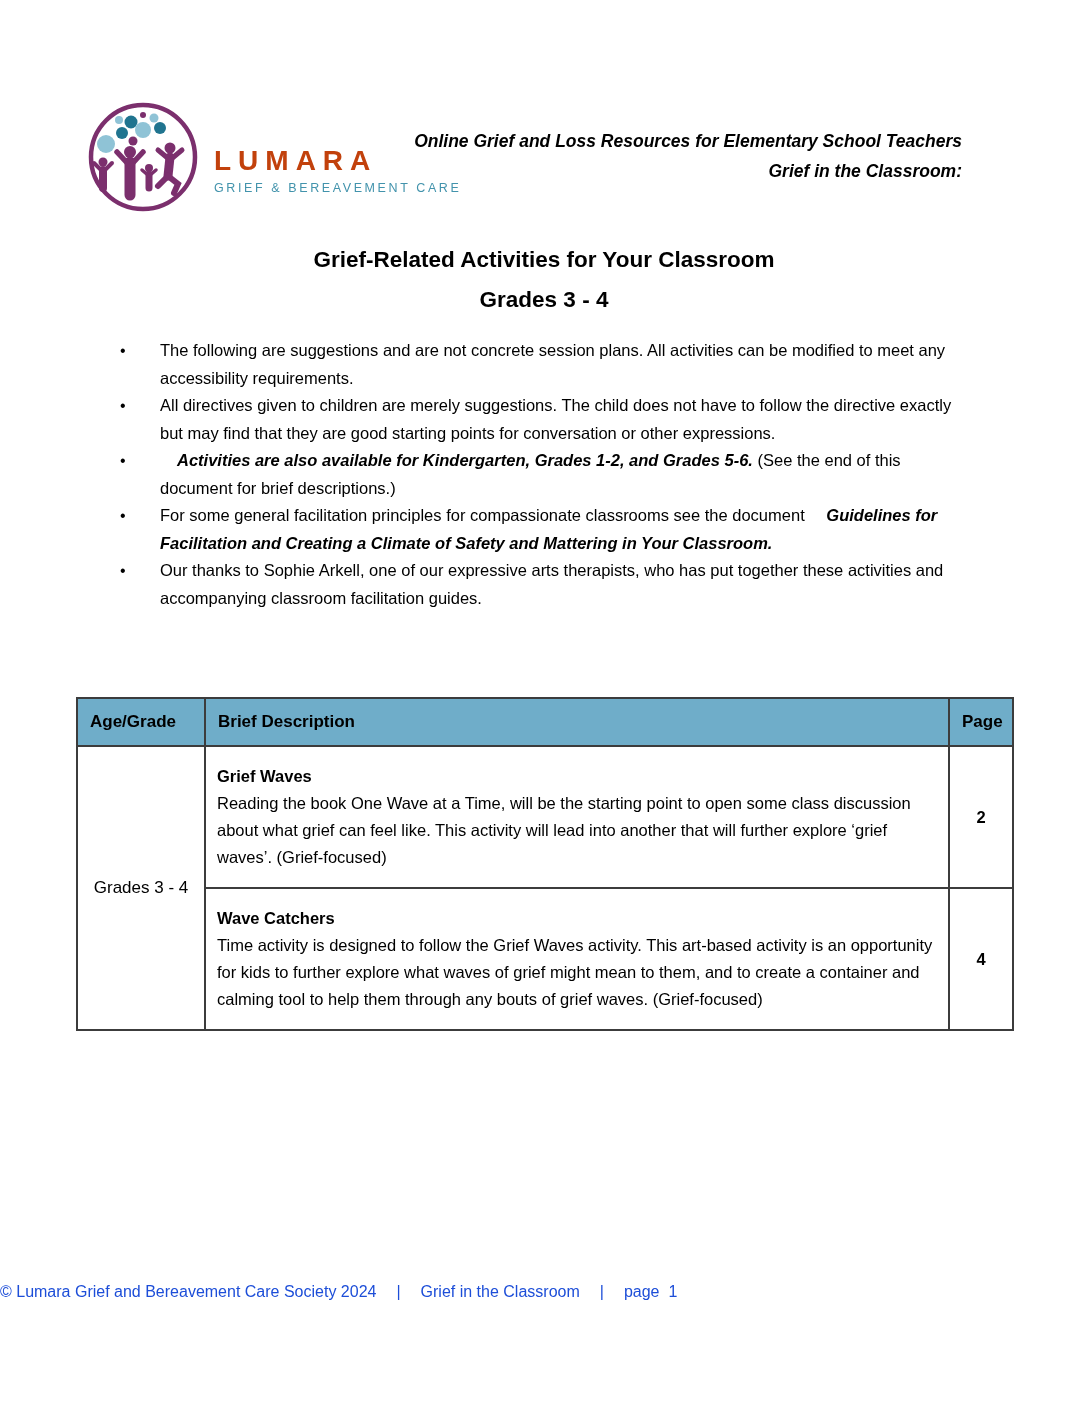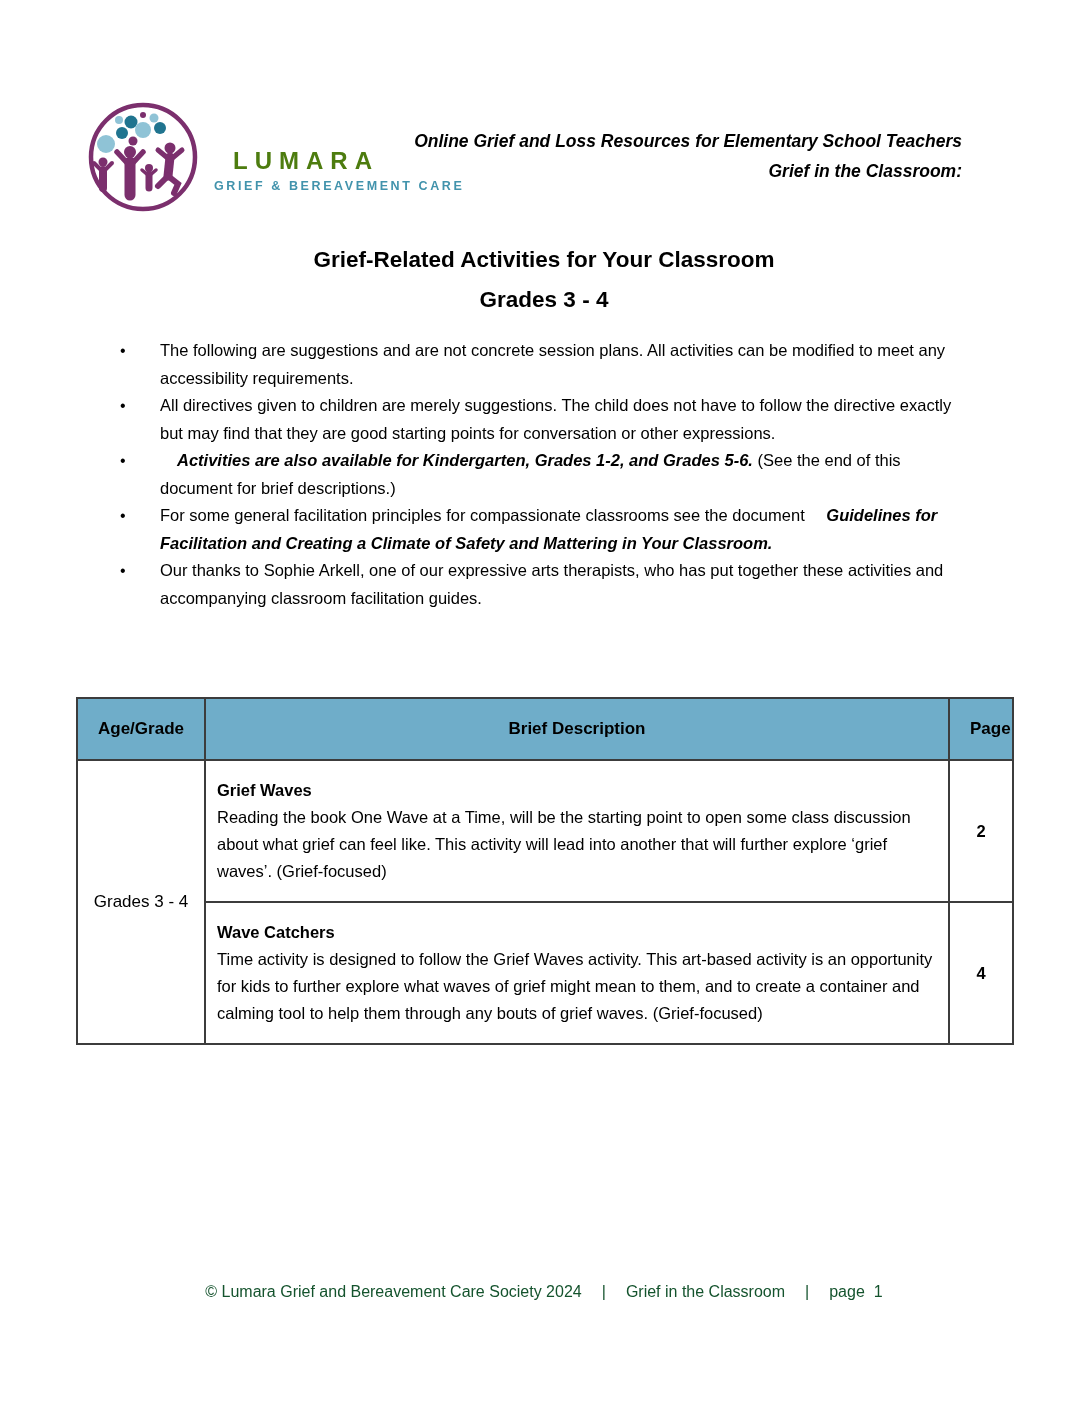--- a/index.html
+++ b/index.html
@@ -12,26 +12,26 @@
     position: relative;
     overflow: hidden;
   }
   .page { position: absolute; inset: 0; background: #ffffff; }
 
   
   .logo-block { position: absolute; top: 100px; left: 86px; display: flex; align-items: center; }
   .logo-mark { width: 114px; height: 114px; }
   .logo-text { margin-left: 14px; padding-top: 28px; }
   .logo-wordmark {
-    font-size: 24px; font-weight: bold; letter-spacing: 7px;
-    color: #4d7c0f; line-height: 1; margin-left: 19px;
+    font-size: 28px; font-weight: bold; letter-spacing: 7px;
+    color: #c2410c; line-height: 1;
   }
   .logo-tagline {
     font-size: 12.5px; letter-spacing: 2.6px; color: #4293AC;
-    margin-top: 6px; font-weight: 700;
+    margin-top: 6px; font-weight: 400;
   }
 
   
   .doc-header {
     position: absolute; top: 126px; right: 126px;
     text-align: right; font-weight: bold; font-style: italic;
     font-size: 17.5px; line-height: 30px; color: #000000;
   }
 
   
@@ -53,36 +53,36 @@
 
   
   .activities-table {
     position: absolute; top: 697px; left: 76px; width: 936px;
     border-collapse: collapse; font-size: 16.5px; color: #000000;
     table-layout: fixed;
   }
   .activities-table th, .activities-table td { border: 2px solid #3c3c3c; }
   .activities-table th {
     background: #6FADC9; font-weight: bold; font-size: 17px;
-    height: 48px; text-align: center; padding: 20px;
+    height: 48px; text-align: left; padding: 12px;
   }
   .col-age  { width: 128px; }
   .col-desc { width: 744px; }
   .col-page { width: 64px; }
   .cell-age   { text-align: center; vertical-align: middle; font-size: 17px; }
   .cell-desc  { vertical-align: middle; padding: 16px 14px 16px 11px; line-height: 27px; }
   .cell-page  { text-align: center; vertical-align: middle; font-weight: bold; }
   .row-grief-waves   { height: 142px; }
   .row-wave-catchers { height: 136px; }
   .activity-title { font-weight: bold; }
 
   
   .footer {
     position: absolute; top: 1283px; left: 0; width: 100%;
-    text-align: center; font-size: 16px; color: #14532d;
+    text-align: left; font-size: 16px; color: #1d4ed8;
   }
   .footer-sep { display: inline-block; margin: 0 20px; }
   .footer-page-number { display: inline-block; margin-left: 9px; }
 </style>
 </head>
 <body>
 
 <div class="page">
 
   <div class="logo-block">

